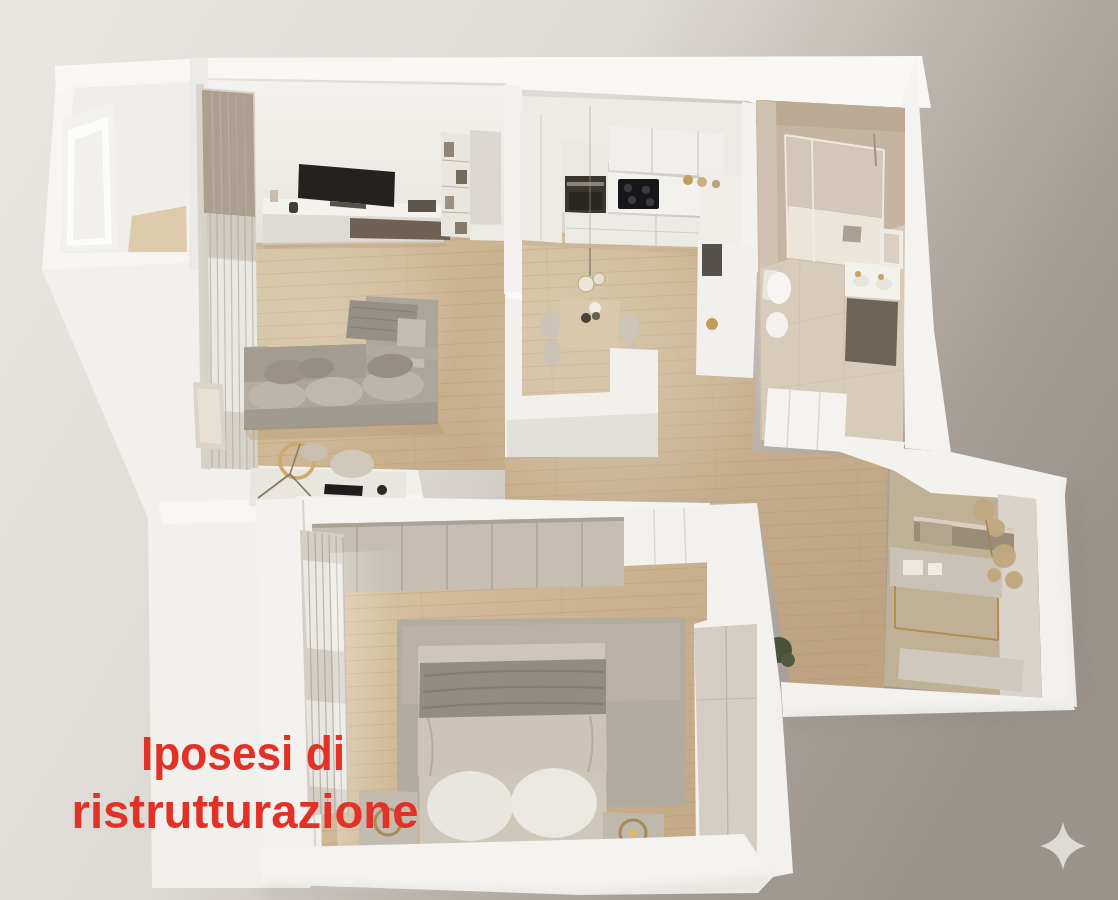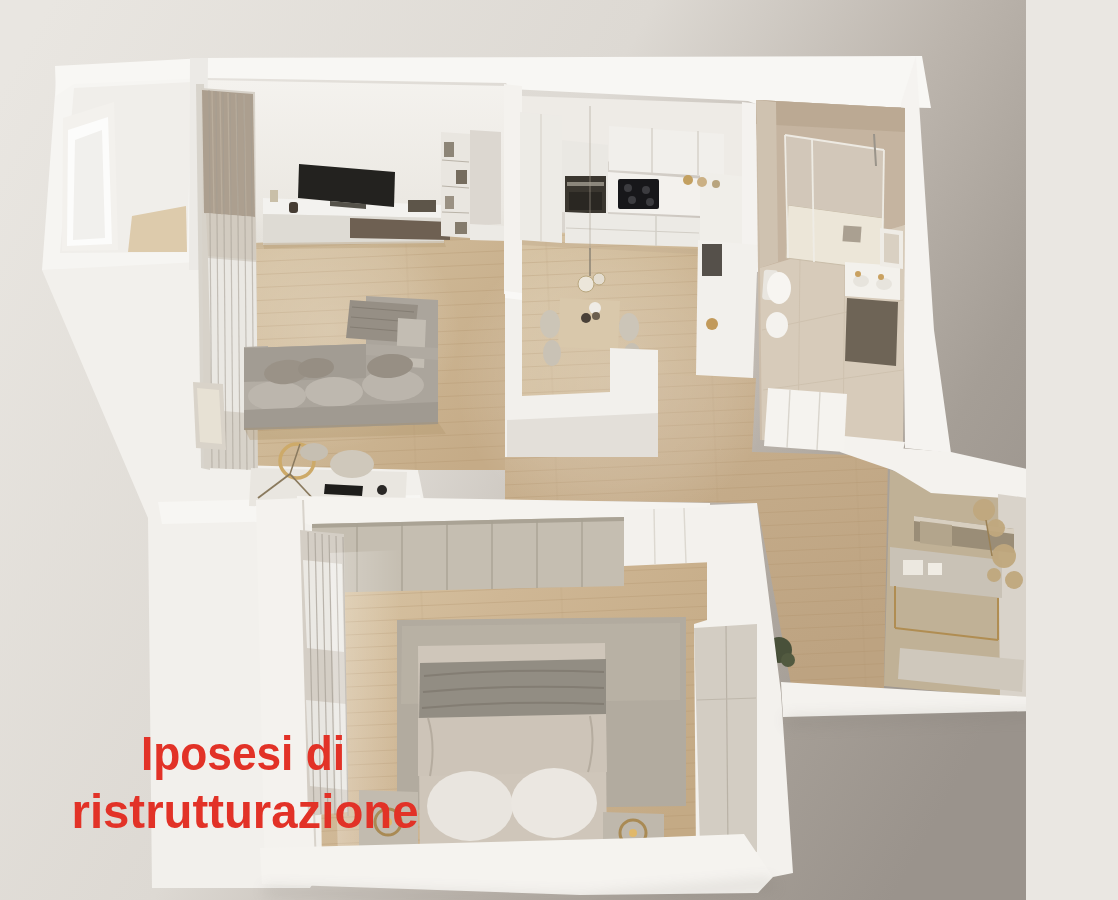--- a/index.html
+++ b/index.html
@@ -1,16 +1,16 @@
 <!DOCTYPE html>
 <html><head>
 <meta charset="utf-8">
 <style>
 html,body{margin:0;padding:0;background:#eae7e2}
-#scene{position:relative;width:1026px;height:900px;overflow:hidden;font-family:"Liberation Sans",sans-serif}
+#scene{position:relative;width:1118px;height:900px;overflow:hidden;font-family:"Liberation Sans",sans-serif}
 #scene svg{display:block}
 </style>
 </head>
 <body>
 <div id="scene">
 <svg width="1118" height="900" viewBox="0 0 1118 900">
 <defs>
 <linearGradient id="bgg" x1="0" y1="0.1" x2="1" y2="0.55">
 <stop offset="0" stop-color="#e9e6e1"></stop>
 <stop offset="0.45" stop-color="#ddd9d3"></stop>

